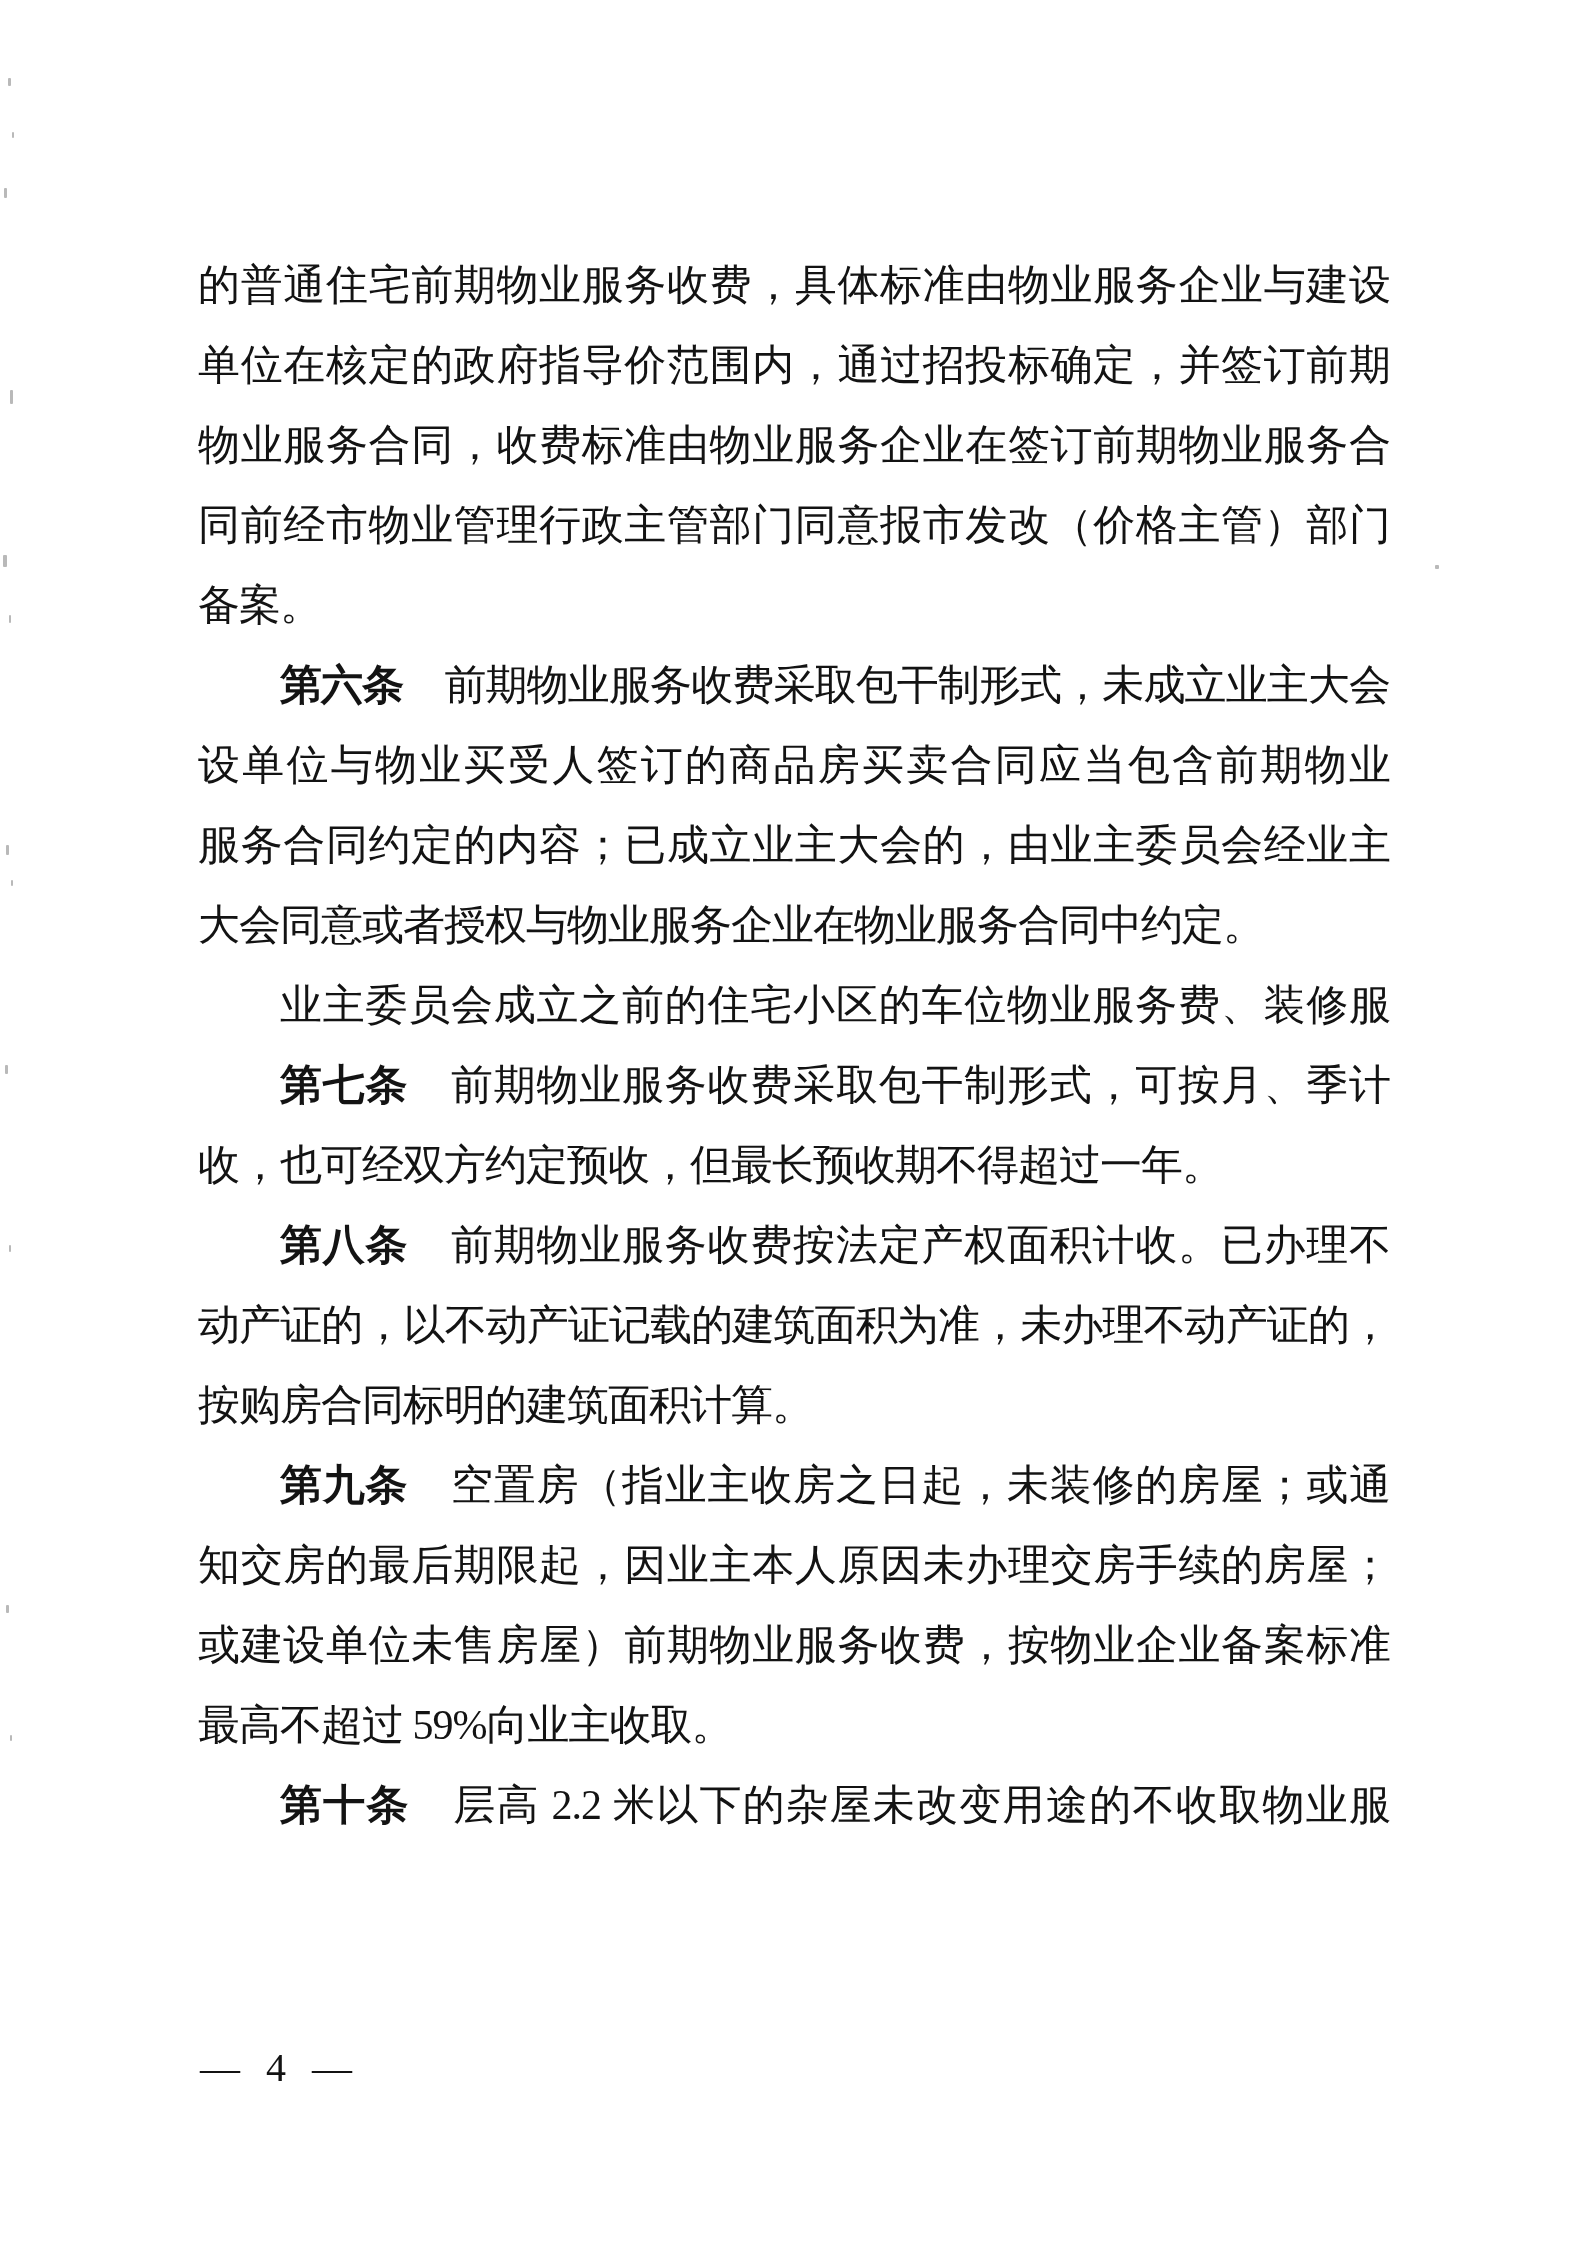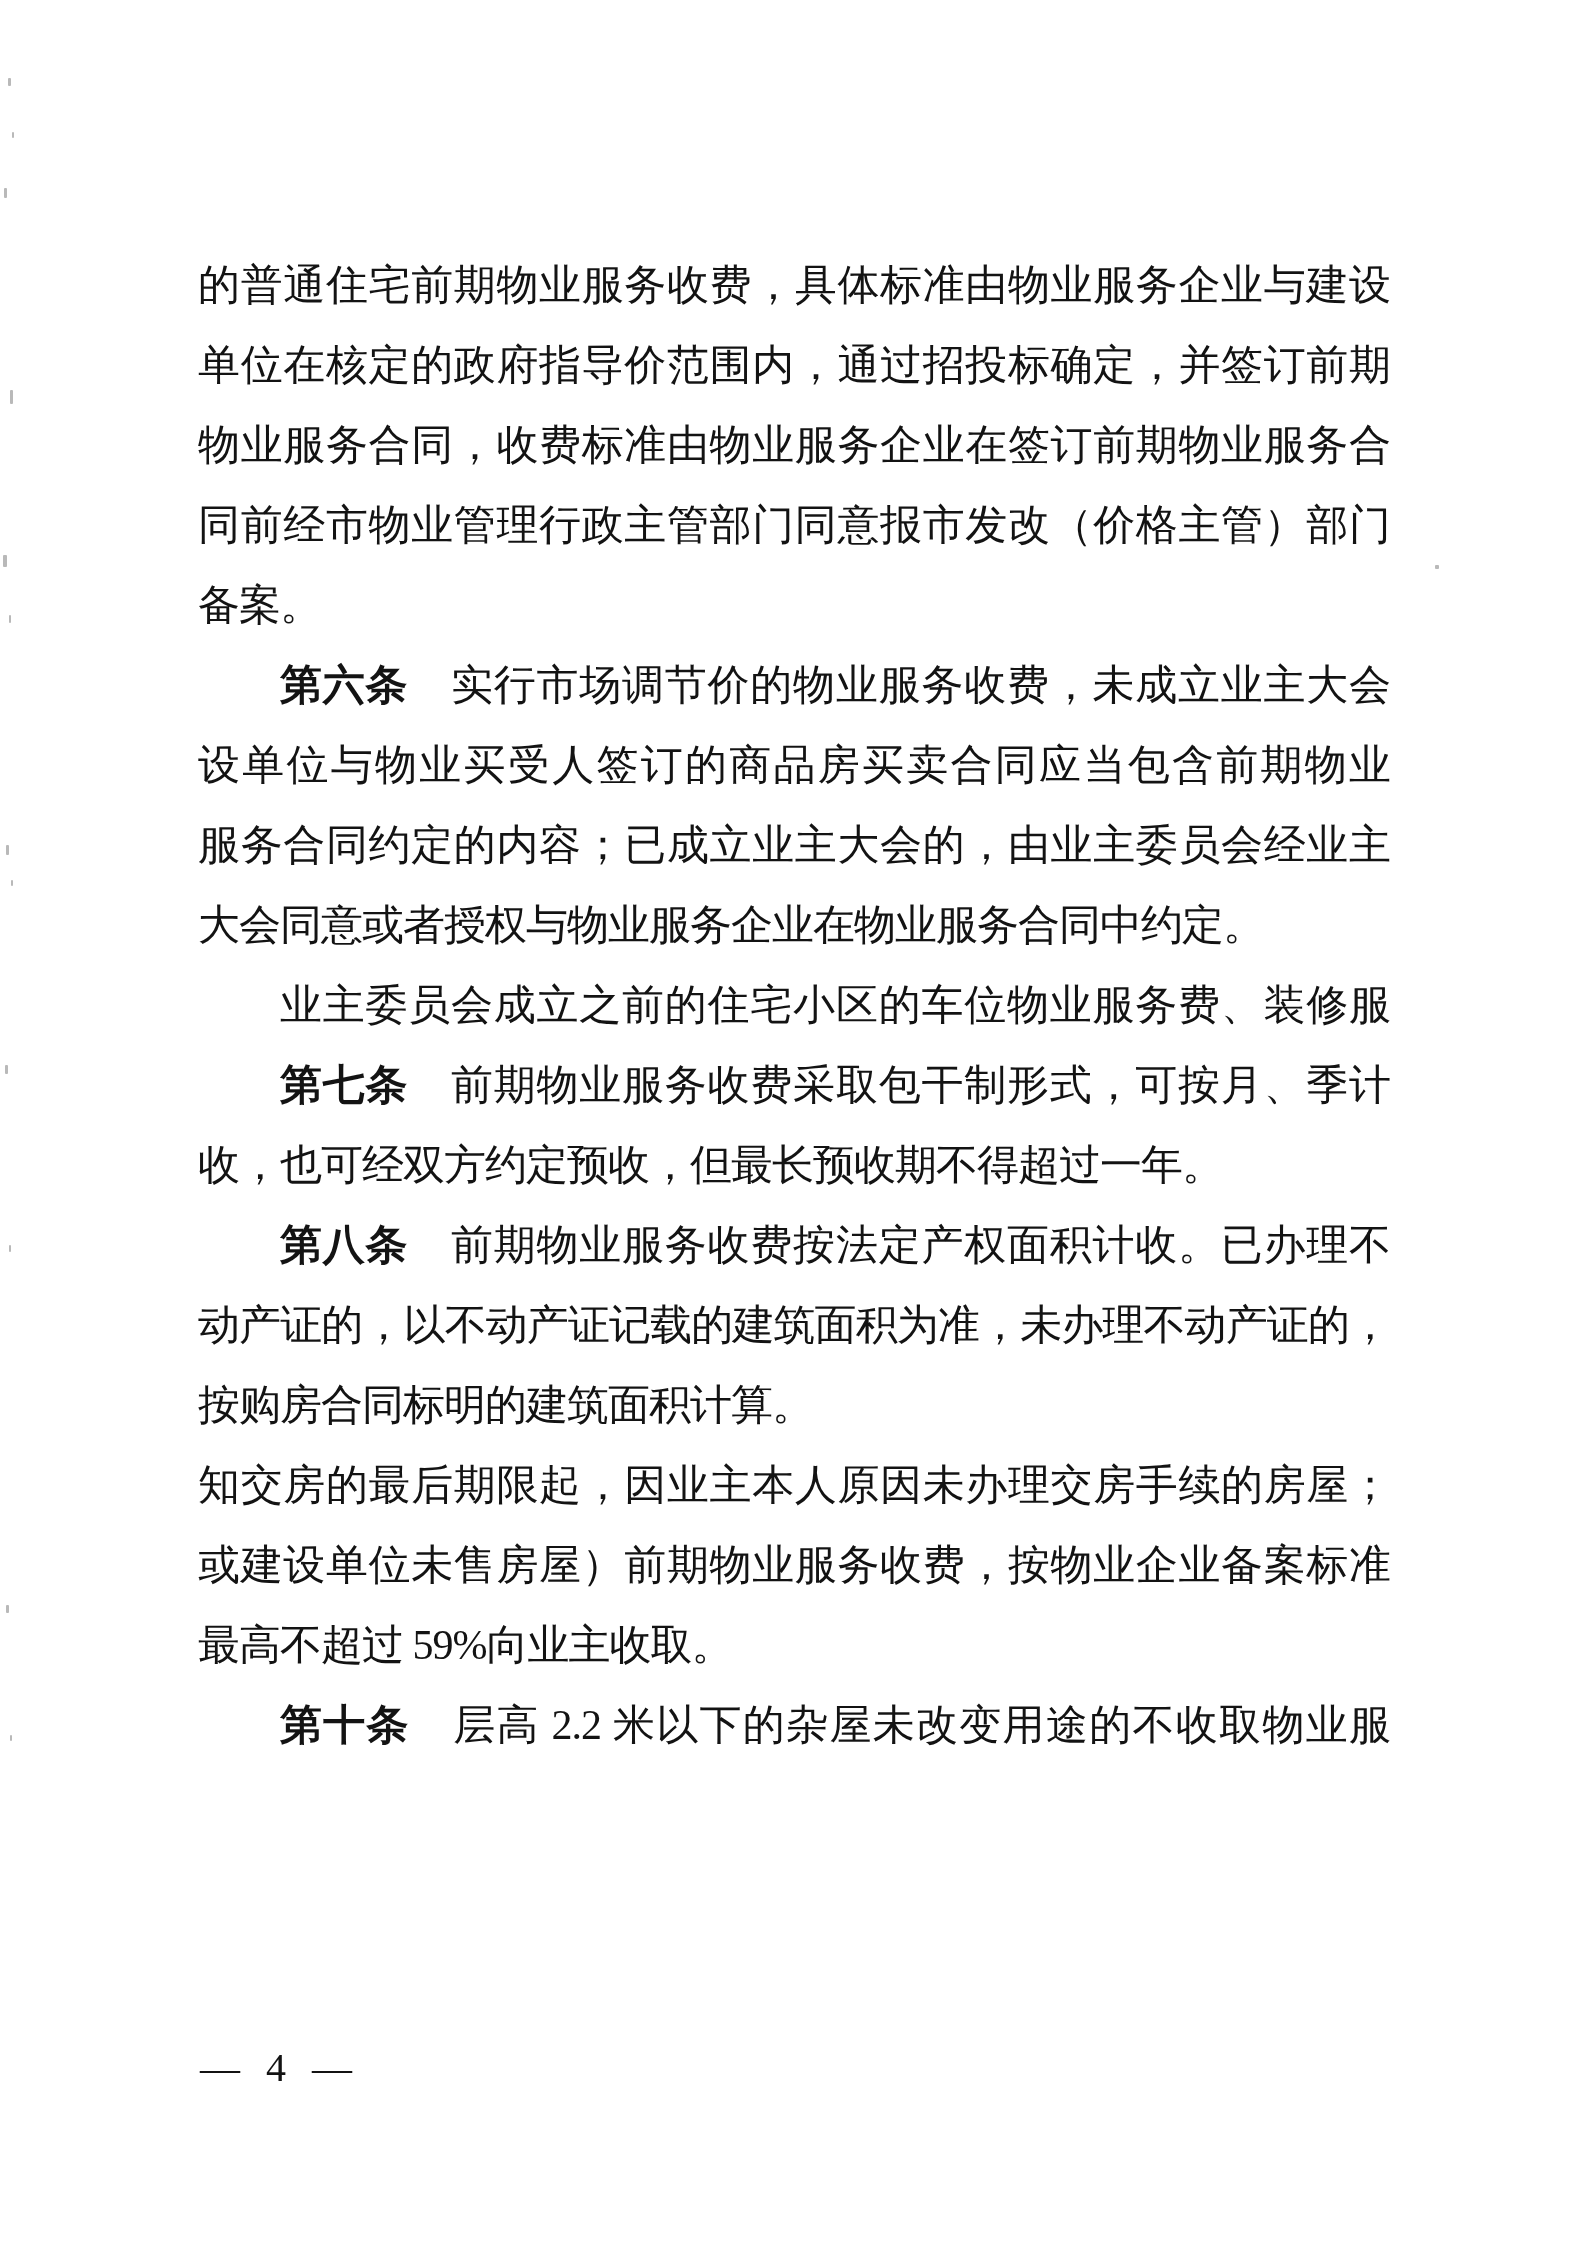--- a/index.html
+++ b/index.html
@@ -55,34 +55,35 @@
 
 <div class="page">
 
   <div class="textblock">
     <p class="line fill"><span>的普通住宅前期物业服务收费，具体标准由物业服务企业与建设</span></p>
     <p class="line fill"><span>单位在核定的政府指导价范围内，通过招投标确定，并签订前期</span></p>
     <p class="line fill"><span>物业服务合同，收费标准由物业服务企业在签订前期物业服务合</span></p>
     <p class="line fill"><span>同前经市物业管理行政主管部门同意报市发改（价格主管）部门</span></p>
     <p class="line end"><span>备案。</span></p>
 
-    <p class="line fill ind"><span class="b">第六条</span><span>　实行市场调节价的物业服务收费，未成立业主大会</span></p>
+    <p class="line fill ind"><span class="b">第六条</span><span>　前期物业服务收费采取包干制形式，未成立业主大会</span></p>
     <p class="line fill"><span>设单位与物业买受人签订的商品房买卖合同应当包含前期物业</span></p>
     <p class="line fill"><span>服务合同约定的内容；已成立业主大会的，由业主委员会经业主</span></p>
     <p class="line end"><span>大会同意或者授权与物业服务企业在物业服务合同中约定。</span></p>
 
     <p class="line fill ind"><span>业主委员会成立之前的住宅小区的车位物业服务费、装修服</span></p>
 
     <p class="line fill ind"><span class="b">第七条</span><span>　前期物业服务收费采取包干制形式，可按月、季计</span></p>
     <p class="line end"><span>收，也可经双方约定预收，但最长预收期不得超过一年。</span></p>
 
     <p class="line fill ind"><span class="b">第八条</span><span>　前期物业服务收费按法定产权面积计收。已办理不</span></p>
     <p class="line fill"><span>动产证的，以不动产证记载的建筑面积为准，未办理不动产证的，</span></p>
     <p class="line end"><span>按购房合同标明的建筑面积计算。</span></p>
 
+    <p class="line fill ind"><span class="b">第九条</span><span>　空置房（指业主收房之日起，未装修的房屋；或通</span></p>
     <p class="line fill"><span>知交房的最后期限起，因业主本人原因未办理交房手续的房屋；</span></p>
     <p class="line fill"><span>或建设单位未售房屋）前期物业服务收费，按物业企业备案标准</span></p>
     <p class="line end"><span>最高不超过 59%向业主收取。</span></p>
 
     <p class="line fill ind"><span class="b">第十条</span><span>　层高 2.2 米以下的杂屋未改变用途的不收取物业服</span></p>
   </div>
 
   <div class="footer">
     <span>— 4 —</span>
   </div>

